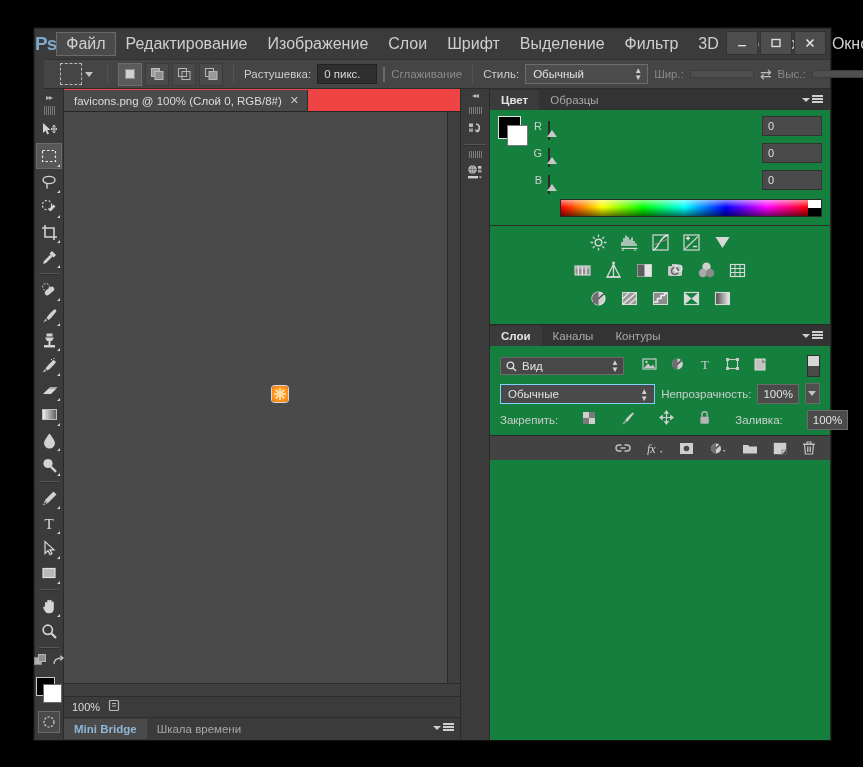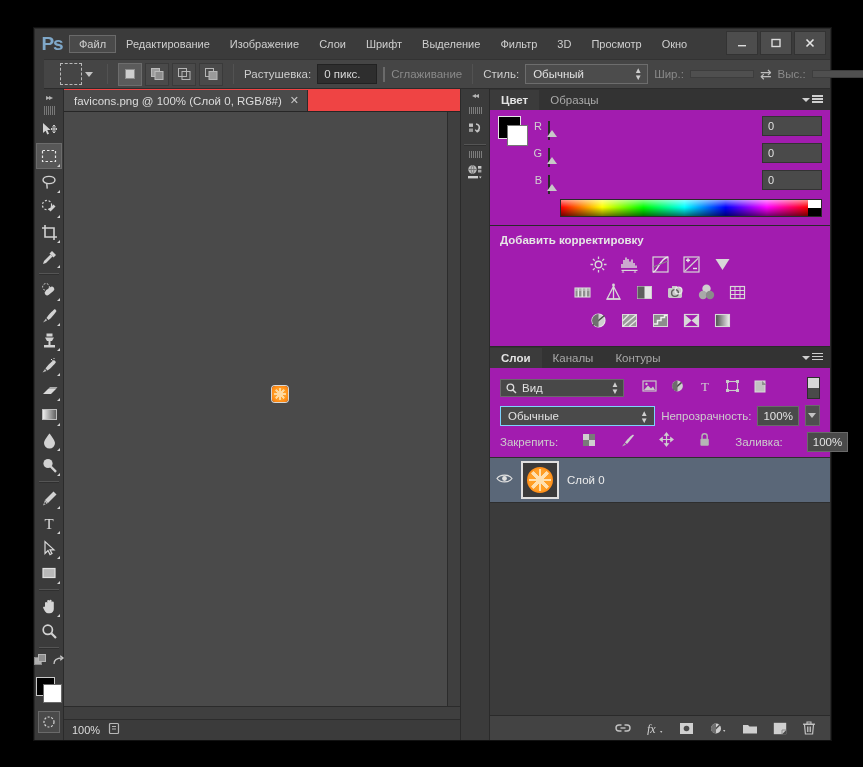--- a/index.html
+++ b/index.html
@@ -6,21 +6,21 @@
   body{width:863px;height:767px;overflow:hidden;font-family:"Liberation Sans",sans-serif;}
 
   .app{position:absolute;left:34px;top:28px;width:795px;height:710px;background:#3b3b3b;
        border:1px solid #2a2a2a;box-shadow:0 0 0 1px #111;}
 
   
   .menubar{height:30px;background:#3b3b3b;display:flex;align-items:center;position:relative;}
   .pslogo{width:34px;height:30px;display:flex;align-items:center;justify-content:center;
           color:#7fa8c9;font-weight:bold;font-size:19px;letter-spacing:-1px;}
   .menus{display:flex;align-items:center;gap:0px;}
-  .menu-item{color:#cfcfcf;font-size:11px;padding:3px 10px;white-space:nowrap;}
+  .menu-item{color:#cfcfcf;font-size:16px;padding:3px 10px;white-space:nowrap;}
   .menu-item.active{background:#4a4a4a;border:1px solid #6a6a6a;padding:2px 9px;}
   .winbtns{position:absolute;right:4px;top:2px;display:flex;gap:2px;}
   .winbtn{width:30px;height:22px;background:#4d4d4d;border:1px solid #333;
           display:flex;align-items:center;justify-content:center;color:#dcdcdc;font-size:11px;}
   .winbtn svg{display:block;}
 
   
   .optionsbar{height:28px;background:#454545;border-top:1px solid #333;border-bottom:1px solid #2c2c2c;
               display:flex;align-items:center;padding-left:4px;gap:6px;position:relative;margin-left:9px;}
   .grip{width:10px;height:20px;background:
@@ -107,21 +107,21 @@
   .icondock{width:28px;background:#3b3b3b;border-left:1px solid #2a2a2a;border-right:1px solid #2a2a2a;
             display:flex;flex-direction:column;align-items:center;padding-top:2px;}
   .dock-collapse{color:#b4b4b4;font-size:8px;height:13px;letter-spacing:-1px;}
   .dock-grip{width:13px;height:7px;margin:3px 0 2px 0;
              background:repeating-linear-gradient(to right,#7d7d7d 0 1px,transparent 1px 2px);}
   .dockbtn{width:24px;height:26px;display:flex;align-items:center;justify-content:center;}
   .dock-div{width:22px;height:1px;background:#555;border-bottom:1px solid #2f2f2f;margin:2px 0;}
 
   
   .rightcol{width:340px;background:#3b3b3b;display:flex;flex-direction:column;}
-  .panel{background:#a21caf;border-bottom:1px solid #2a2a2a;}
+  .panel{background:#15803d;border-bottom:1px solid #2a2a2a;}
   .ptabs{height:21px;background:#333;display:flex;align-items:flex-end;position:relative;}
   .ptab{font-size:11.5px;color:#a9a9a9;padding:4px 11px;}
   .ptab.active{background:#3b3b3b;color:#e4e4e4;font-weight:bold;}
   .pbody{padding:6px 8px 8px 8px;}
 
   
   .colorrow{display:flex;align-items:center;gap:6px;margin-bottom:7px;}
   .clabel{color:#d0d0d0;font-size:11px;width:10px;text-align:right;}
   .slider{flex:1;height:9px;position:relative;}
   .slider .track{height:9px;border:1px solid #2a2a2a;}
@@ -474,20 +474,28 @@
       <div class="statusbar">
         <span class="z">100%</span>
         <span>
           <svg width="14" height="13" viewBox="0 0 14 13">
               <rect x="2.5" y="1.5" width="9" height="10" rx="1" fill="none" stroke="#b7b7b7" stroke-width="1.2"></rect>
               <path d="M5 4.5 L9 4.5 M5 7 L9 7" stroke="#b7b7b7" stroke-width="1"></path>
             </svg>
         </span>
       </div>
 
+      <div class="bottomtabs">
+        <div class="btab active">Mini Bridge</div>
+        <div class="btab">Шкала времени</div>
+        <div class="panel-menu">
+          <span class="pm-tri"></span>
+          <span class="pm-lines"></span>
+        </div>
+      </div>
     </div>
 
     <div class="icondock">
       <div class="dock-collapse">◂◂</div>
       <div class="dock-grip"></div>
       <div class="dockbtn">
         <svg width="17" height="17" viewBox="0 0 17 17">
             <rect x="2" y="2.5" width="4" height="3.4" fill="#c0c0c0"></rect>
             <rect x="2" y="7.5" width="4" height="3.4" fill="#9c9c9c"></rect>
             <path d="M9 3 C13 3.5 13.5 8 10 10.5" fill="none" stroke="#c6c6c6" stroke-width="1.5"></path>
@@ -557,21 +565,20 @@
             <span class="bw">
                 <i style="background:#fff"></i>
                 <i style="background:#000"></i>
               </span>
           </div>
         </div>
       </div>
 
       <div class="panel">
         <div class="pbody">
-          <div class="adjtitle">Добавить корректировку</div>
 
           <div class="adjrow">
             <span class="adjicon">
               <svg width="19" height="19" viewBox="0 0 19 19">
                   <circle cx="9.5" cy="9.5" r="3.3" fill="none" stroke="#d8d8d8" stroke-width="1.4"></circle>
                   <g stroke="#d8d8d8" stroke-width="1.3">
                     <path d="M9.5 1.5v2.6M9.5 14.9v2.6M1.5 9.5h2.6M14.9 9.5h2.6M3.9 3.9l1.8 1.8M13.3 13.3l1.8 1.8M15.1 3.9l-1.8 1.8M5.7 13.3l-1.8 1.8"></path>
                   </g>
                 </svg>
             </span>
@@ -795,34 +802,20 @@
                 </svg>
             </span>
             <span class="olabel" style="margin-left:auto;">Заливка:</span>
             <span class="opbox">100%</span>
             <span class="dropbtn">
               <span class="caret"></span>
             </span>
           </div>
         </div>
 
-        <div class="layerlist">
-          <div class="layeritem">
-            <span>
-              <svg width="17" height="13" viewBox="0 0 17 13">
-                  <path d="M1 6.5 C4 2 13 2 16 6.5 C13 11 4 11 1 6.5 Z" fill="none" stroke="#e0e0e0" stroke-width="1.2"></path>
-                  <circle cx="8.5" cy="6.5" r="2.4" fill="#e0e0e0"></circle>
-                </svg>
-            </span>
-            <span class="lthumb">
-              <span class="orange"></span>
-            </span>
-            <span class="lname">Слой 0</span>
-          </div>
-        </div>
 
         <div class="layerfooter">
           <span class="lfbtn">
             <svg width="16" height="12" viewBox="0 0 16 12">
                 <path d="M6.5 3 L4 3 a3 3 0 0 0 0 6 L6.5 9" fill="none" stroke="#c2c2c2" stroke-width="1.4"></path>
                 <path d="M9.5 3 L12 3 a3 3 0 0 1 0 6 L9.5 9" fill="none" stroke="#c2c2c2" stroke-width="1.4"></path>
                 <path d="M5.5 6 L10.5 6" stroke="#c2c2c2" stroke-width="1.4"></path>
               </svg>
           </span>
           <span class="lfbtn">

